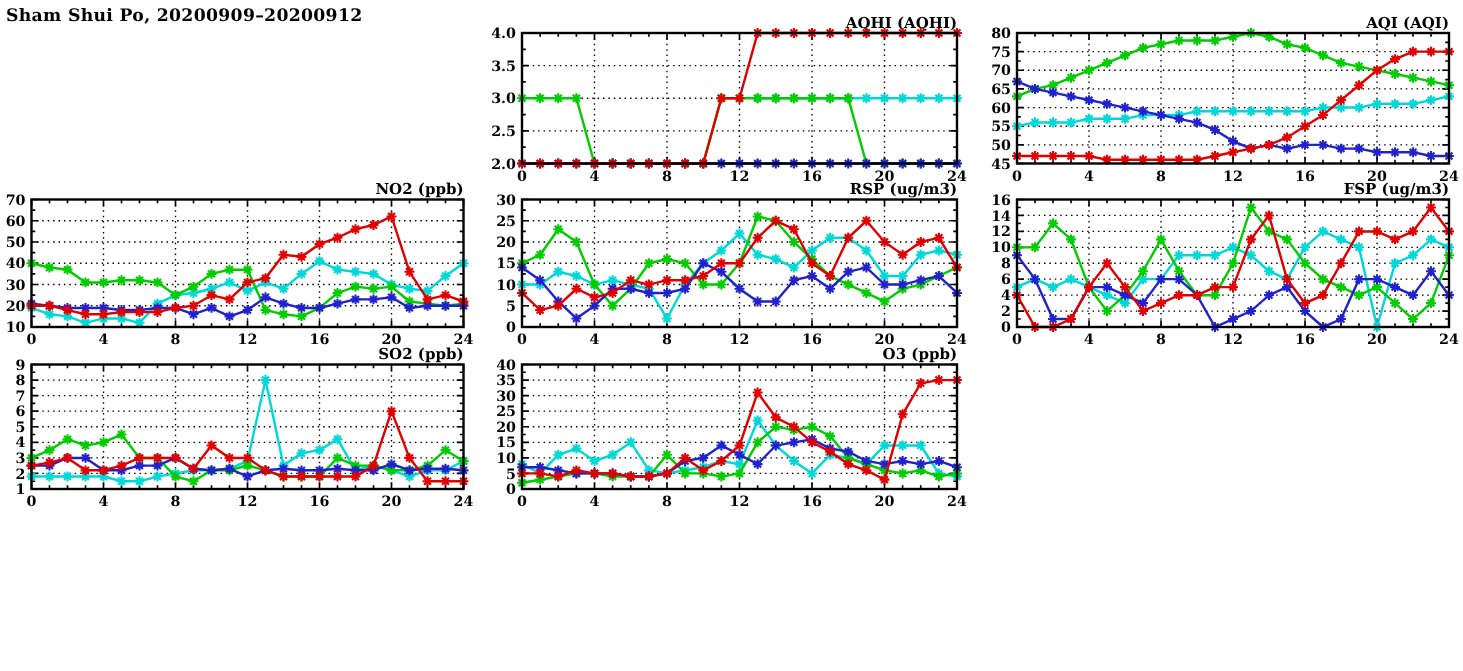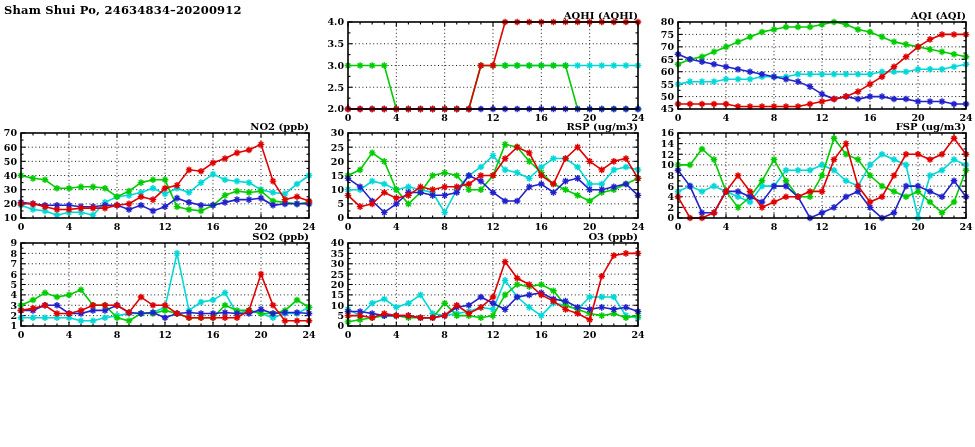--- a/index.html
+++ b/index.html
@@ -9,21 +9,21 @@
     font-size:11.5px;font-weight:bold;color:#000;letter-spacing:.2px;
   }
   .chart{position:absolute;}
   .chart svg{display:block;}
   .tick-label{font-family:"DejaVu Serif", serif;font-weight:bold;font-size:9.5px;fill:#000;}
   .chart-title{font-family:"DejaVu Serif", serif;font-weight:bold;font-size:10px;fill:#000;}
 </style>
 </head>
 <body>
 
-<div class="page-title">Sham Shui Po, 24634834–20200912</div>
+<div class="page-title">Sham Shui Po, 20200909–20200912</div>
 
 <div class="chart" style="left: 322px; top: 8px;">
     <svg width="325" height="118" viewBox="0 0 325 118">
       <g stroke="#000000" stroke-width="0.9" stroke-dasharray="1,2.6">
         <line x1="74.33333333333333" y1="14" x2="74.33333333333333" y2="101"></line>
         <line x1="122.66666666666666" y1="14" x2="122.66666666666666" y2="101"></line>
         <line x1="171" y1="14" x2="171" y2="101"></line>
         <line x1="219.33333333333331" y1="14" x2="219.33333333333331" y2="101"></line>
         <line x1="267.6666666666667" y1="14" x2="267.6666666666667" y2="101"></line>
         <line x1="26" y1="79.25" x2="316" y2="79.25"></line>

